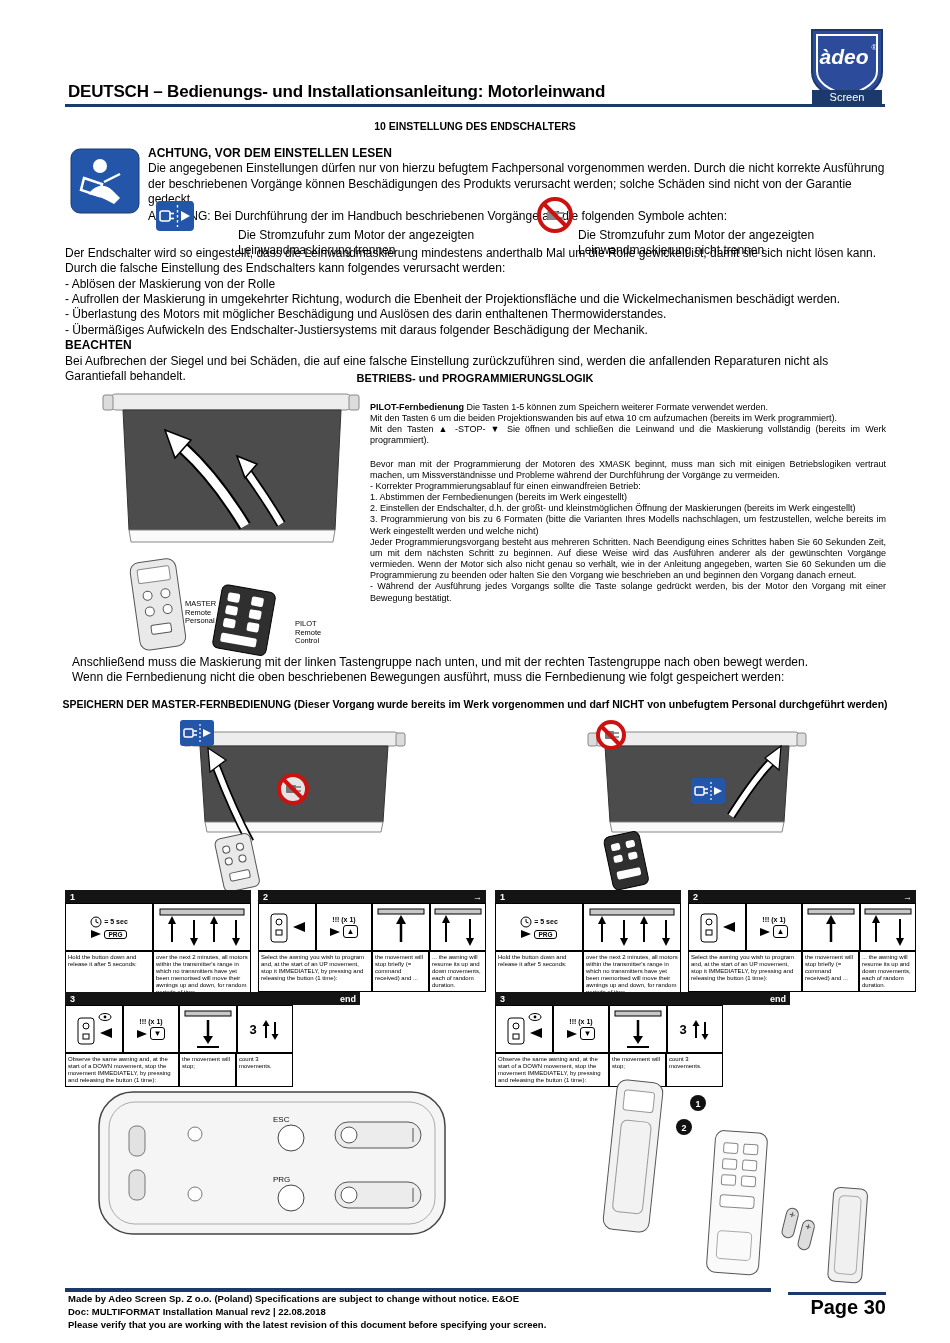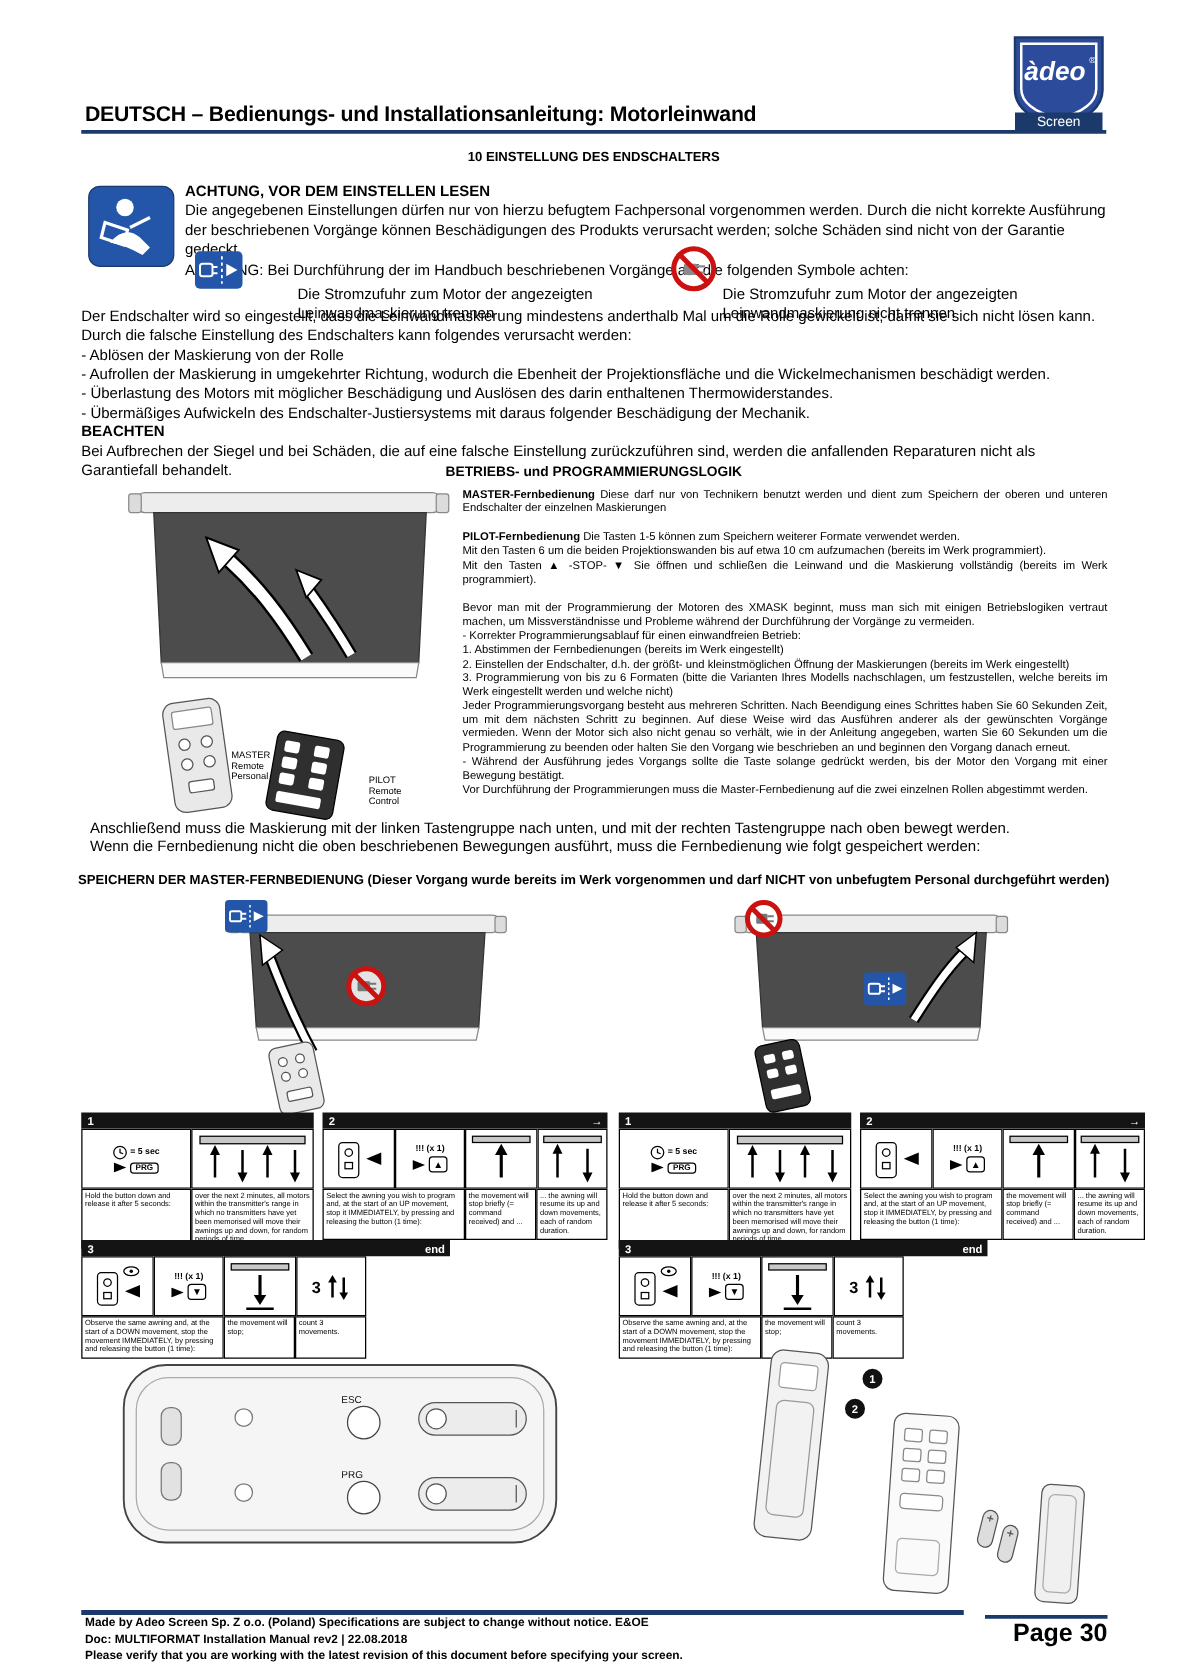--- a/index.html
+++ b/index.html
@@ -159,36 +159,32 @@
     </svg>
     <div class="figcap" style="left:90px;top:212px;">MASTER
 Remote
 Personal</div>
     <div class="figcap" style="left:200px;top:232px;">PILOT
 Remote
 Control</div>
   </div>
 
   <div class="abs t9 just" style="left:370px;top:390px;width:516px;">
-    <div>
-      <span class="b">MASTER-Fernbedienung</span><span> Diese darf nur von Technikern benutzt werden und dient zum Speichern der oberen und unteren Endschalter der einzelnen Maskierungen</span>
-    </div>
     <div style="margin-top:12px;">
       <span class="b">PILOT-Fernbedienung</span><span> Die Tasten 1-5 können zum Speichern weiterer Formate verwendet werden.</span>
     </div>
     <div>Mit den Tasten 6 um die beiden Projektionswanden bis auf etwa 10 cm aufzumachen (bereits im Werk programmiert).</div>
     <div>Mit den Tasten ▲ -STOP- ▼ Sie öffnen und schließen die Leinwand und die Maskierung vollständig (bereits im Werk programmiert).</div>
     <div style="margin-top:12px;">Bevor man mit der Programmierung der Motoren des XMASK beginnt, muss man sich mit einigen Betriebslogiken vertraut machen, um Missverständnisse und Probleme während der Durchführung der Vorgänge zu vermeiden.</div>
     <div>- Korrekter Programmierungsablauf für einen einwandfreien Betrieb:</div>
     <div>1. Abstimmen der Fernbedienungen (bereits im Werk eingestellt)</div>
     <div>2. Einstellen der Endschalter, d.h. der größt- und kleinstmöglichen Öffnung der Maskierungen (bereits im Werk eingestellt)</div>
     <div>3. Programmierung von bis zu 6 Formaten (bitte die Varianten Ihres Modells nachschlagen, um festzustellen, welche bereits im Werk eingestellt werden und welche nicht)</div>
     <div>Jeder Programmierungsvorgang besteht aus mehreren Schritten. Nach Beendigung eines Schrittes haben Sie 60 Sekunden Zeit, um mit dem nächsten Schritt zu beginnen. Auf diese Weise wird das Ausführen anderer als der gewünschten Vorgänge vermieden. Wenn der Motor sich also nicht genau so verhält, wie in der Anleitung angegeben, warten Sie 60 Sekunden um die Programmierung zu beenden oder halten Sie den Vorgang wie beschrieben an und beginnen den Vorgang danach erneut.</div>
     <div>- Während der Ausführung jedes Vorgangs sollte die Taste solange gedrückt werden, bis der Motor den Vorgang mit einer Bewegung bestätigt.</div>
-    <div>Vor Durchführung der Programmierungen muss die Master-Fernbedienung auf die zwei einzelnen Rollen abgestimmt werden.</div>
   </div>
 
   <div class="abs t" style="left:72px;top:655px;width:812px;">
     <div>Anschließend muss die Maskierung mit der linken Tastengruppe nach unten, und mit der rechten Tastengruppe nach oben bewegt werden.</div>
     <div>Wenn die Fernbedienung nicht die oben beschriebenen Bewegungen ausführt, muss die Fernbedienung wie folgt gespeichert werden:</div>
   </div>
 
   <div class="abs center b" style="left:40px;top:698px;width:870px;font-size:10.5px;">SPEICHERN DER MASTER-FERNBEDIENUNG (Dieser Vorgang wurde bereits im Werk vorgenommen und darf NICHT von unbefugtem Personal durchgeführt werden)</div>
 
   <div class="abs fig" style="left:178px;top:720px;width:232px;height:175px;">

